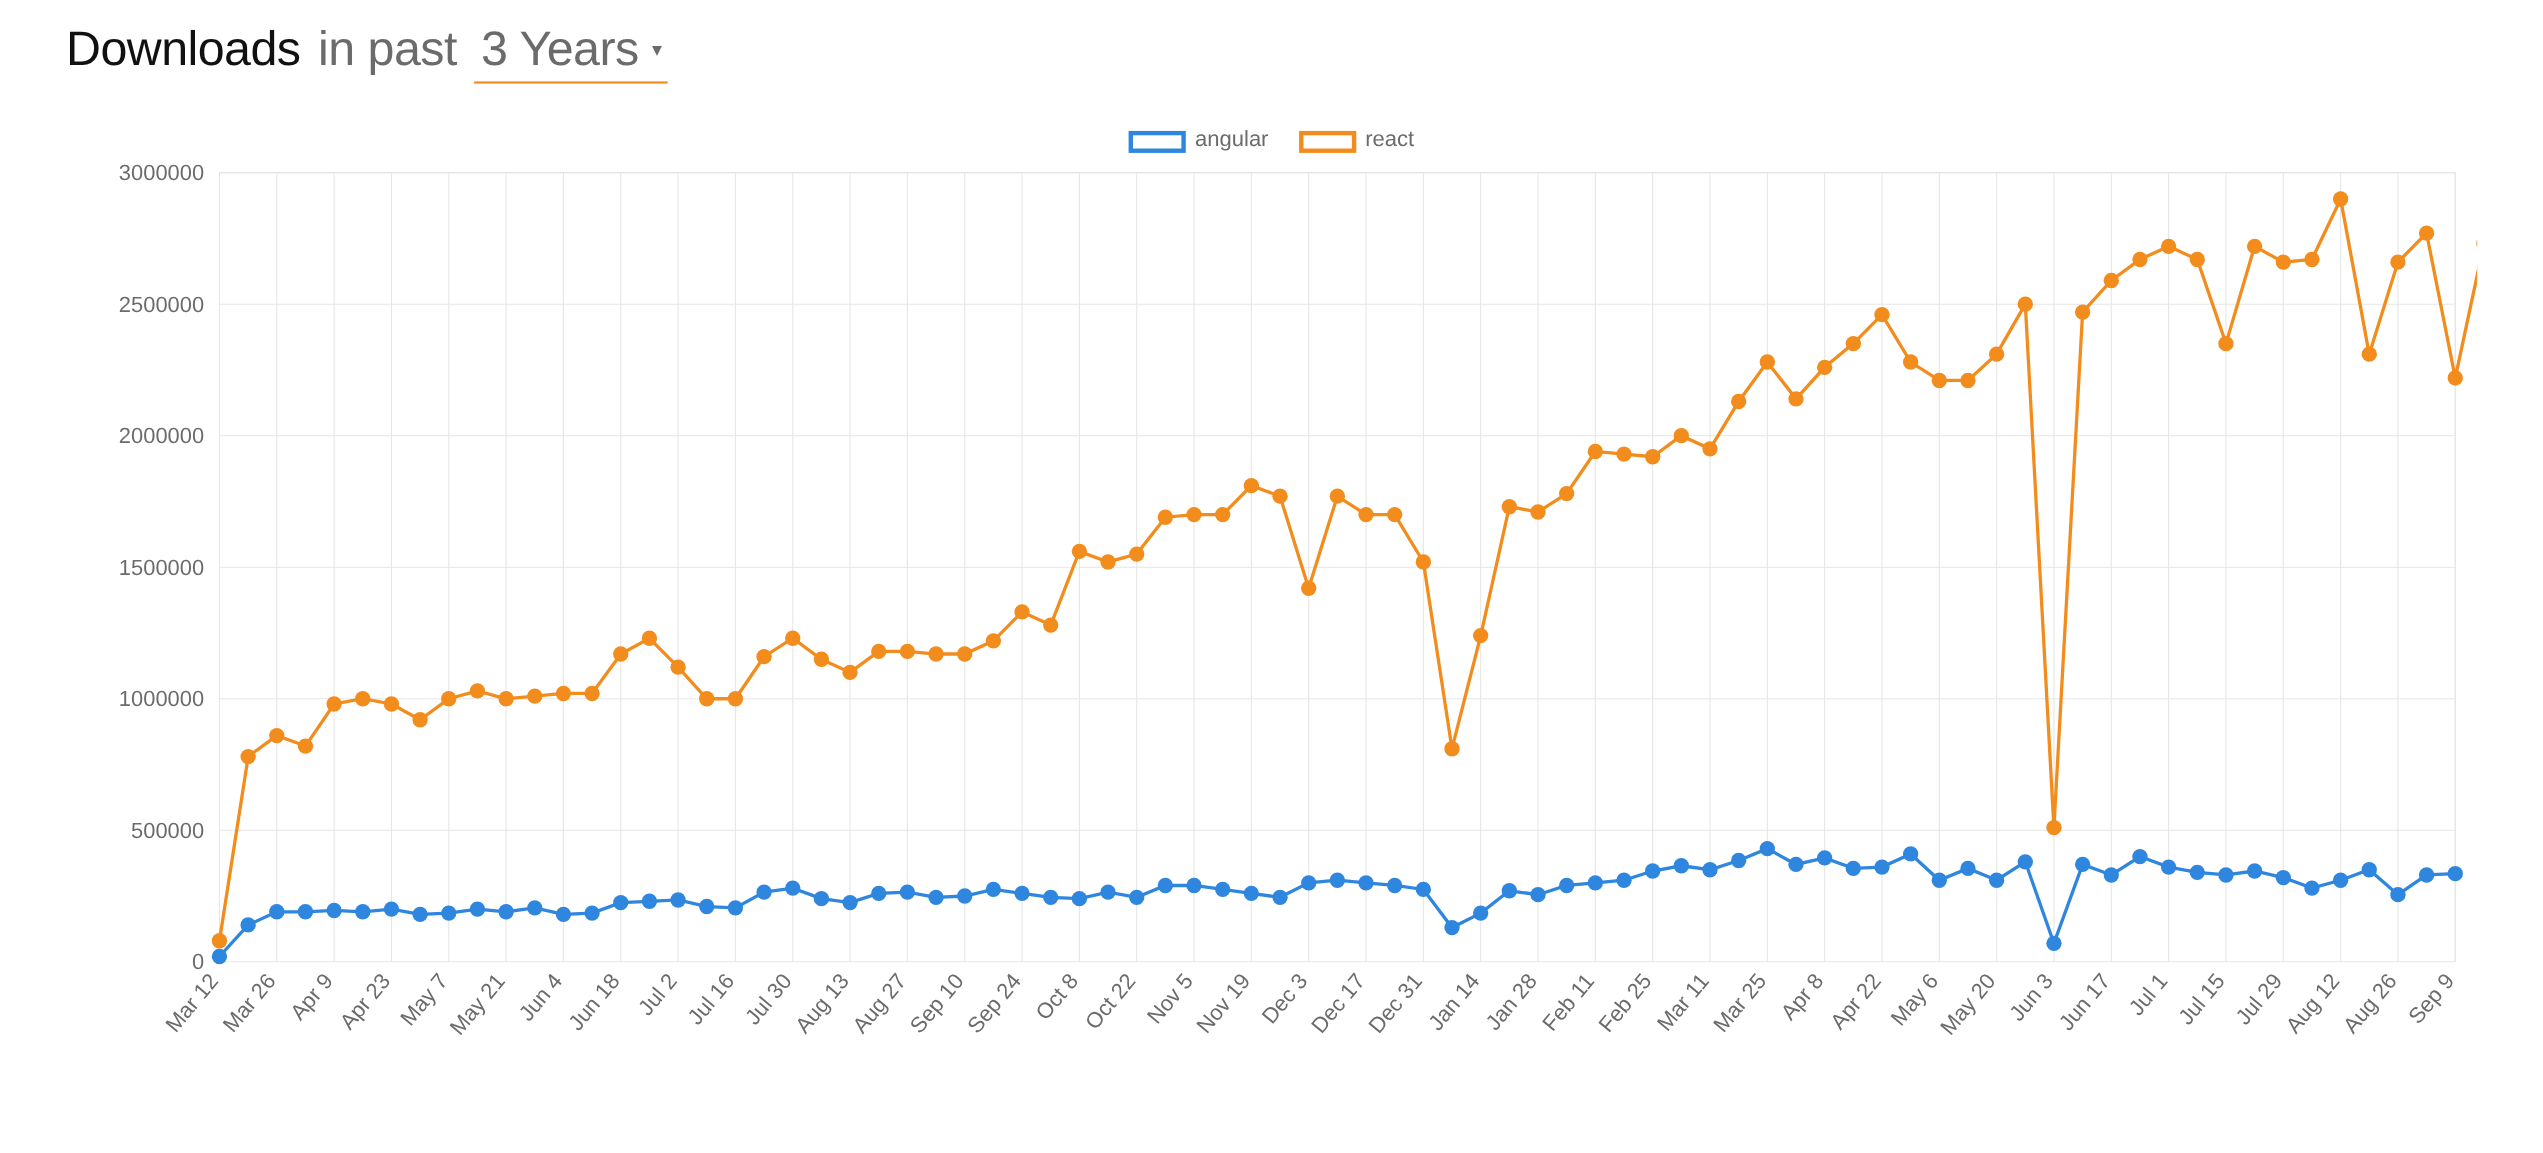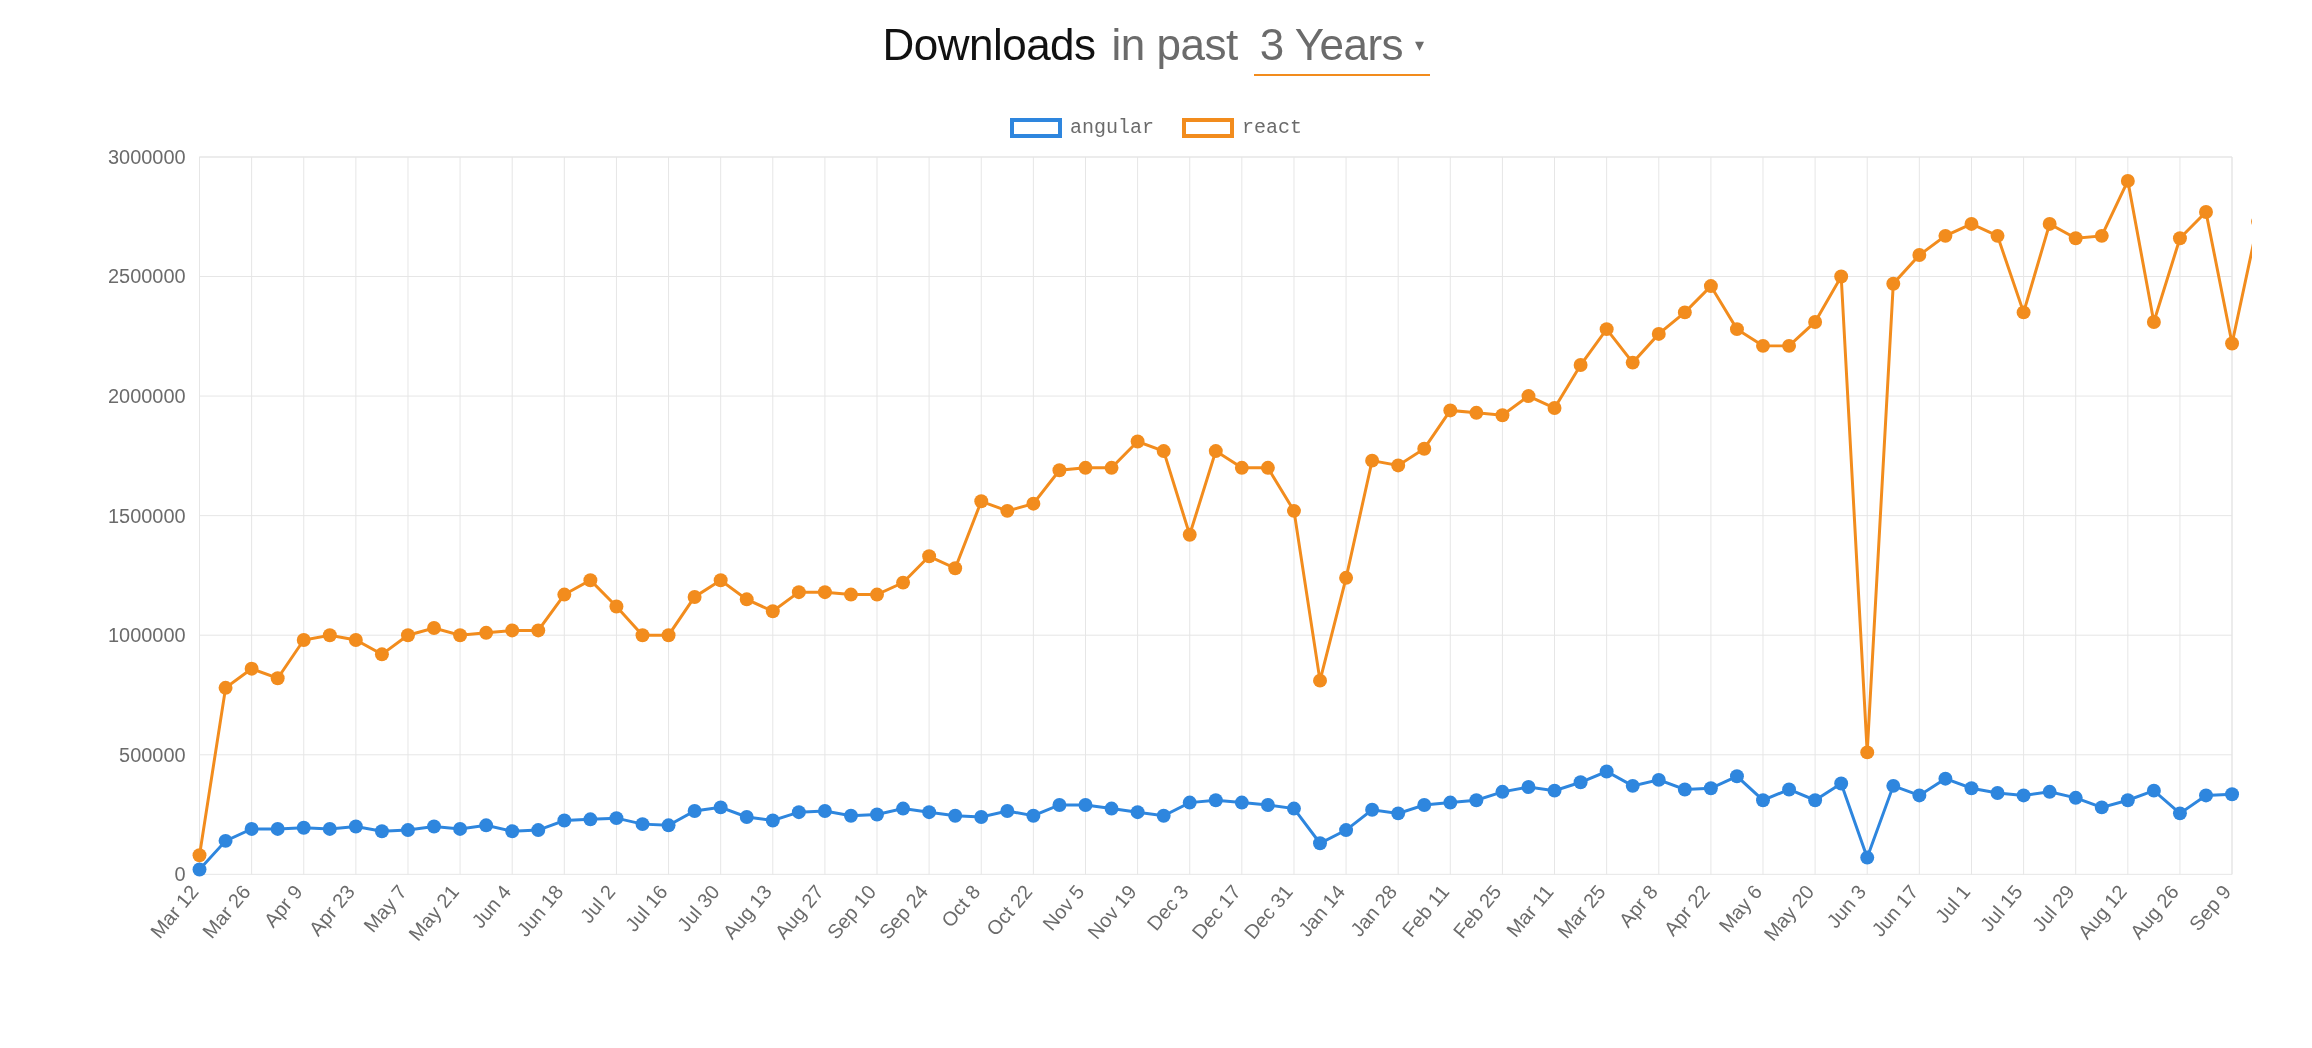--- a/index.html
+++ b/index.html
@@ -13,21 +13,20 @@
     padding: 20px 60px 40px 60px;
   }
   .title-row {
     font-size: 44px;
     font-weight: 400;
     letter-spacing: -0.5px;
     display: flex;
     align-items: baseline;
     gap: 16px;
     color: #6b6b6b;
-    justify-content: center;
   }
   .title-row .strong {
     color: #111;
     font-weight: 400;
   }
   .period-select {
     display: inline-flex;
     align-items: center;
     gap: 12px;
     border-bottom: 2px solid #f28c1d;
@@ -45,24 +44,23 @@
   .legend {
     display: flex;
     justify-content: center;
     gap: 28px;
     font-size: 20px;
     color: #6b6b6b;
     margin-bottom: 8px;
   }
   .legend-item {
     display: inline-flex;
-    align-items: center;
+    align-items: flex-end;
     gap: 8px;
     cursor: pointer;
-    font-family: Liberation Mono, monospace;
   }
   .legend-swatch {
     width: 52px;
     height: 20px;
     border: 4px solid;
     box-sizing: border-box;
     background: #fff;
   }
   svg.chart { display: block; }
   .grid line { stroke: #e6e6e6; stroke-width: 1; }

